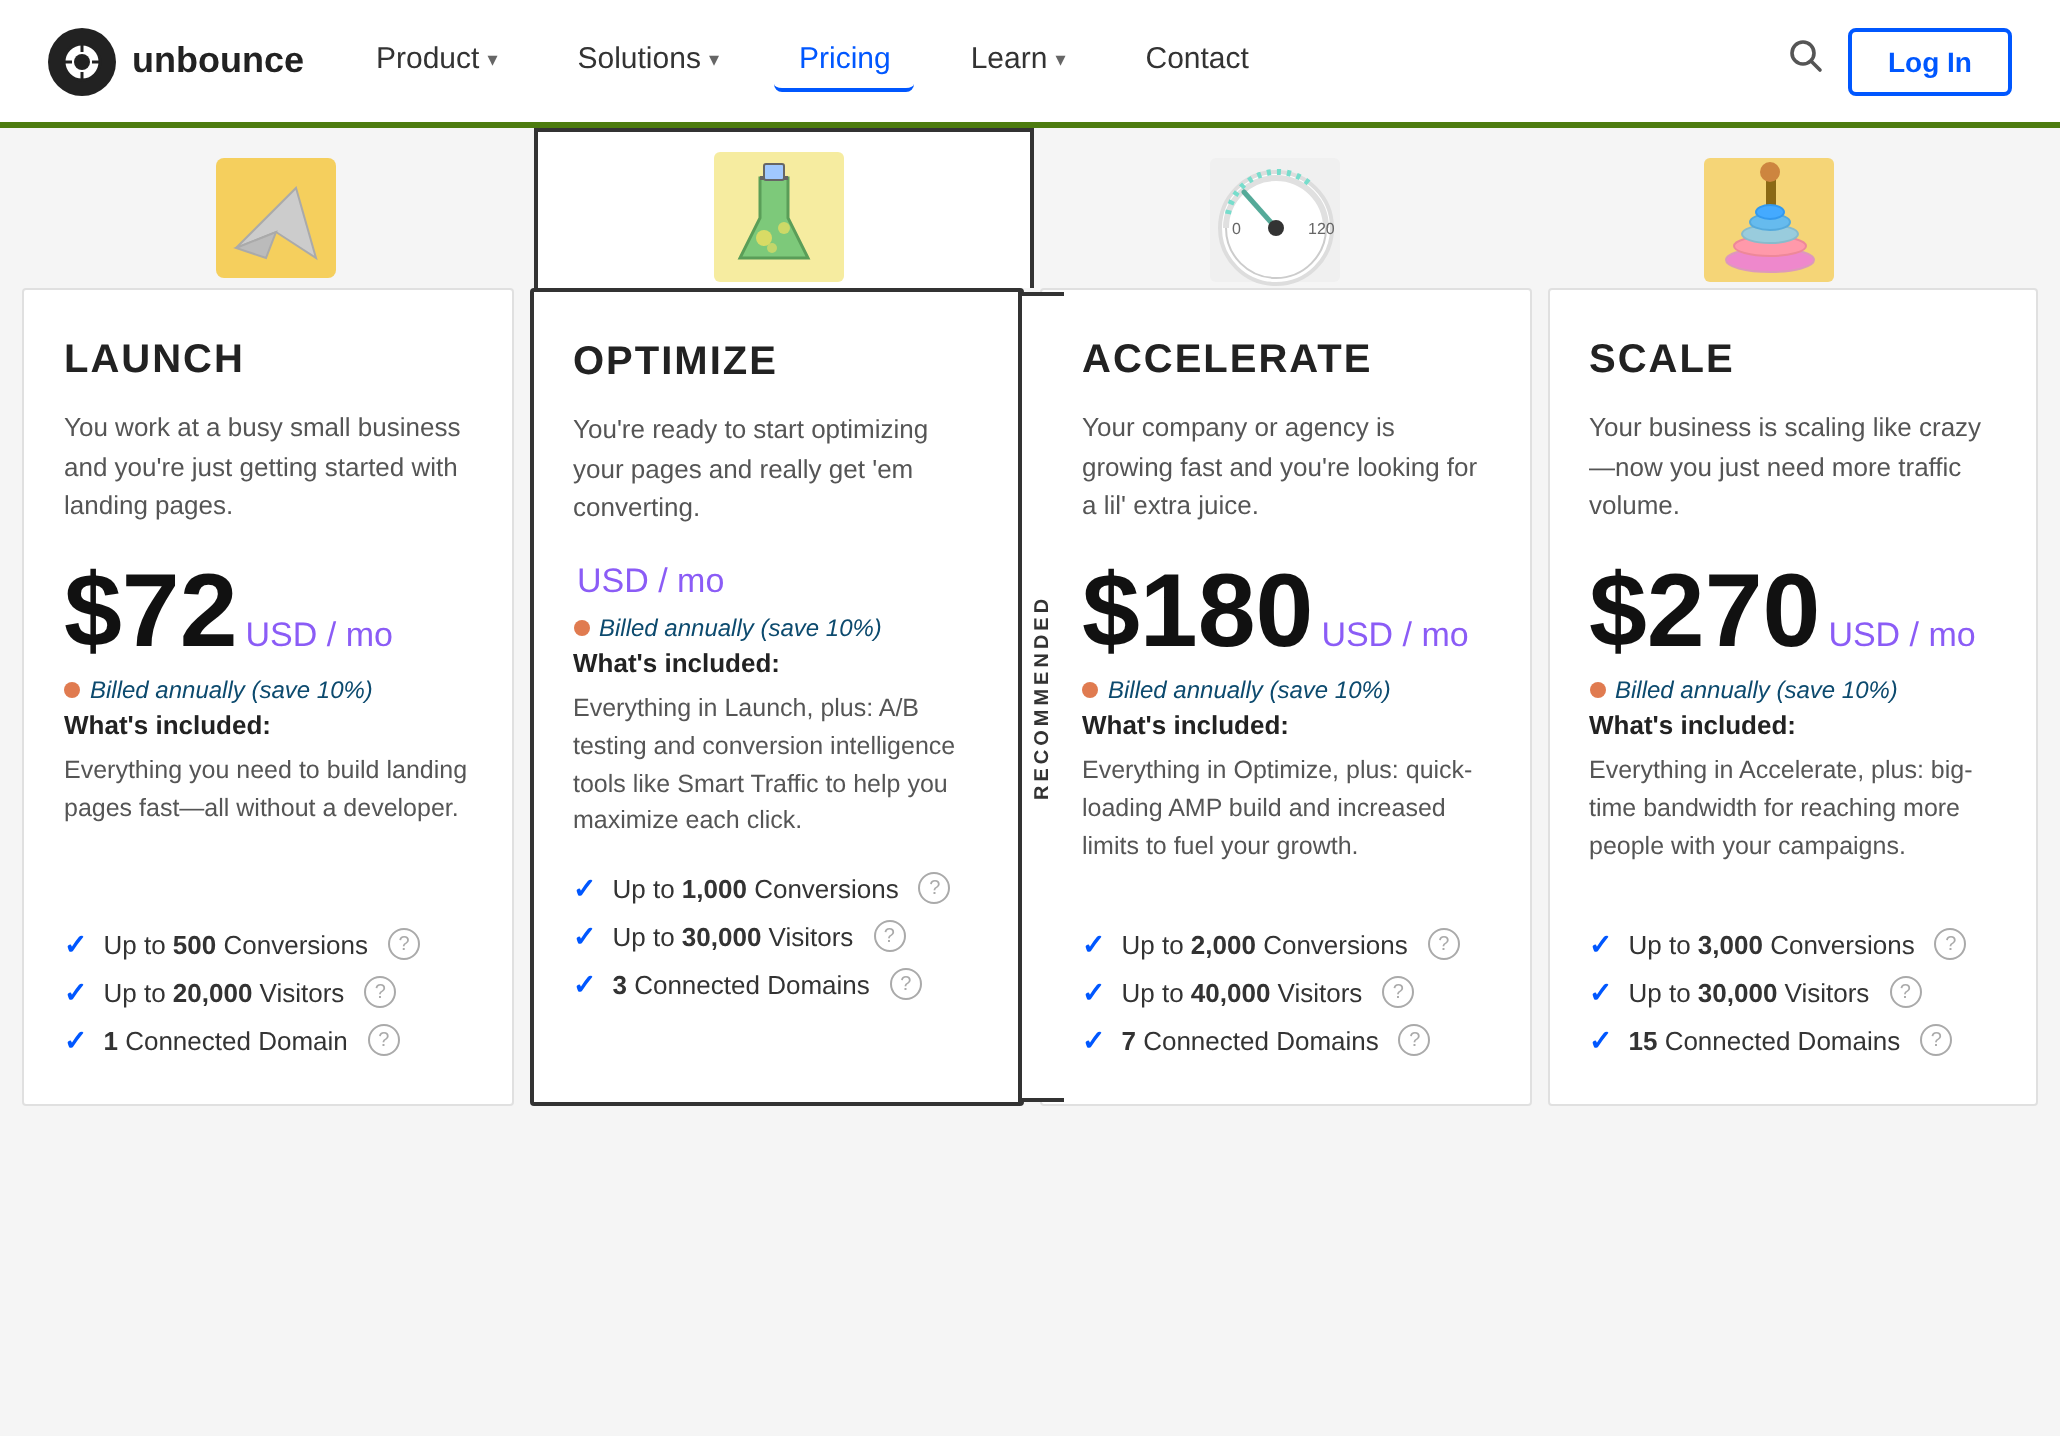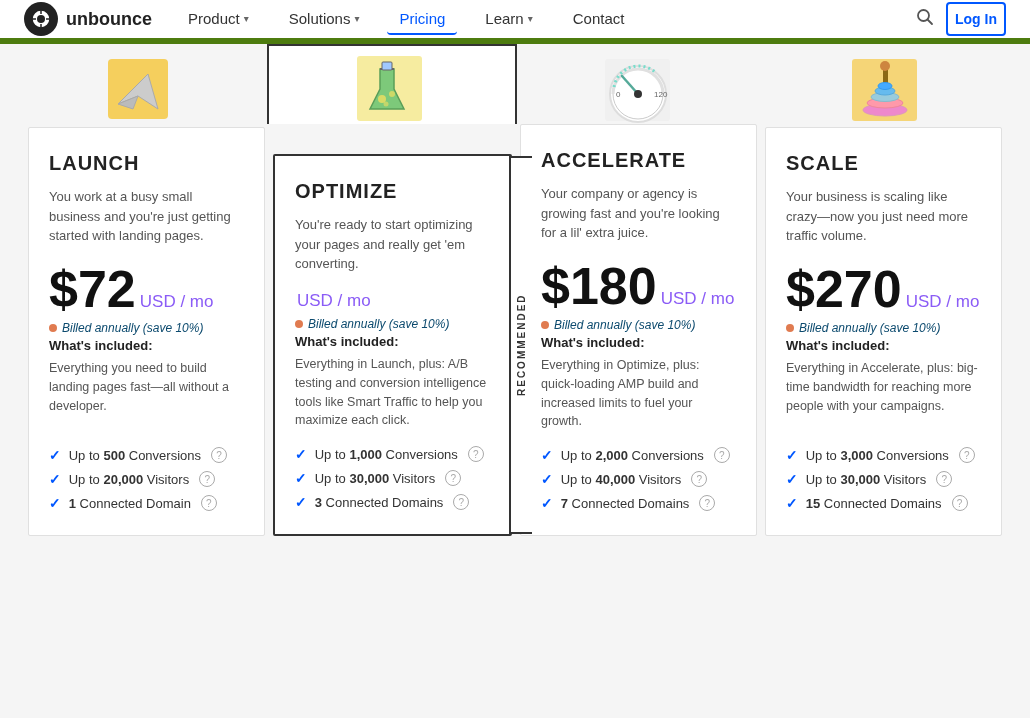--- a/index.html
+++ b/index.html
@@ -1,22 +1,22 @@
 <!DOCTYPE html>
 <html><head>
   <meta charset="utf-8">
   <style>
     * { box-sizing: border-box; margin: 0; padding: 0; }
     body { font-family: -apple-system, BlinkMacSystemFont, 'Segoe UI', sans-serif; background: #f5f5f5; color: #333; }
 
     
     nav {
       background: #fff;
-      border-bottom: 6px solid #4d7c0f;
-      height: 44px;
+      border-bottom: 3px solid #4d7c0f;
+      height: 64px;
       display: flex;
       align-items: center;
       padding: 0 24px;
       gap: 8px;
       position: relative;
       z-index: 10;
     }
     .nav-logo {
       display: flex; align-items: center; gap: 8px;
       font-weight: 700; font-size: 18px; color: #222;
@@ -40,21 +40,21 @@
     }
     .nav-link.active {
       color: #0057ff;
       border-bottom: 2px solid #0057ff;
     }
     .nav-link .arrow { font-size: 10px; color: #666; }
     .nav-actions { display: flex; align-items: center; gap: 12px; }
     .search-icon { font-size: 18px; cursor: pointer; color: #555; }
     .btn-login {
       border: 2px solid #0057ff; color: #0057ff;
-      background: #fff; padding: 7px 7px;
+      background: #fff; padding: 7px 18px;
       border-radius: 4px; font-size: 14px; font-weight: 600;
       cursor: pointer;
     }
     .btn-trial {
       background: #0057ff; color: #fff;
       border: none; padding: 9px 18px;
       border-radius: 4px; font-size: 14px; font-weight: 600;
       cursor: pointer;
     }
 
@@ -82,24 +82,23 @@
     }
     .illus-cell.highlighted {
       background: #fff;
       border: 2px solid #333;
       border-bottom: none;
     }
 
     
     .pricing-grid {
       display: flex;
-      padding: 0 24px;
+      padding: 0 7px;
       gap: 0;
       background: #f5f5f5;
-      align-items: flex-end;
     }
 
     .plan-card {
       flex: 1;
       background: #fff;
       padding: 24px 20px 24px 20px;
       border: 1px solid #e0e0e0;
       margin: 0 4px;
       border-radius: 2px;
       position: relative;

